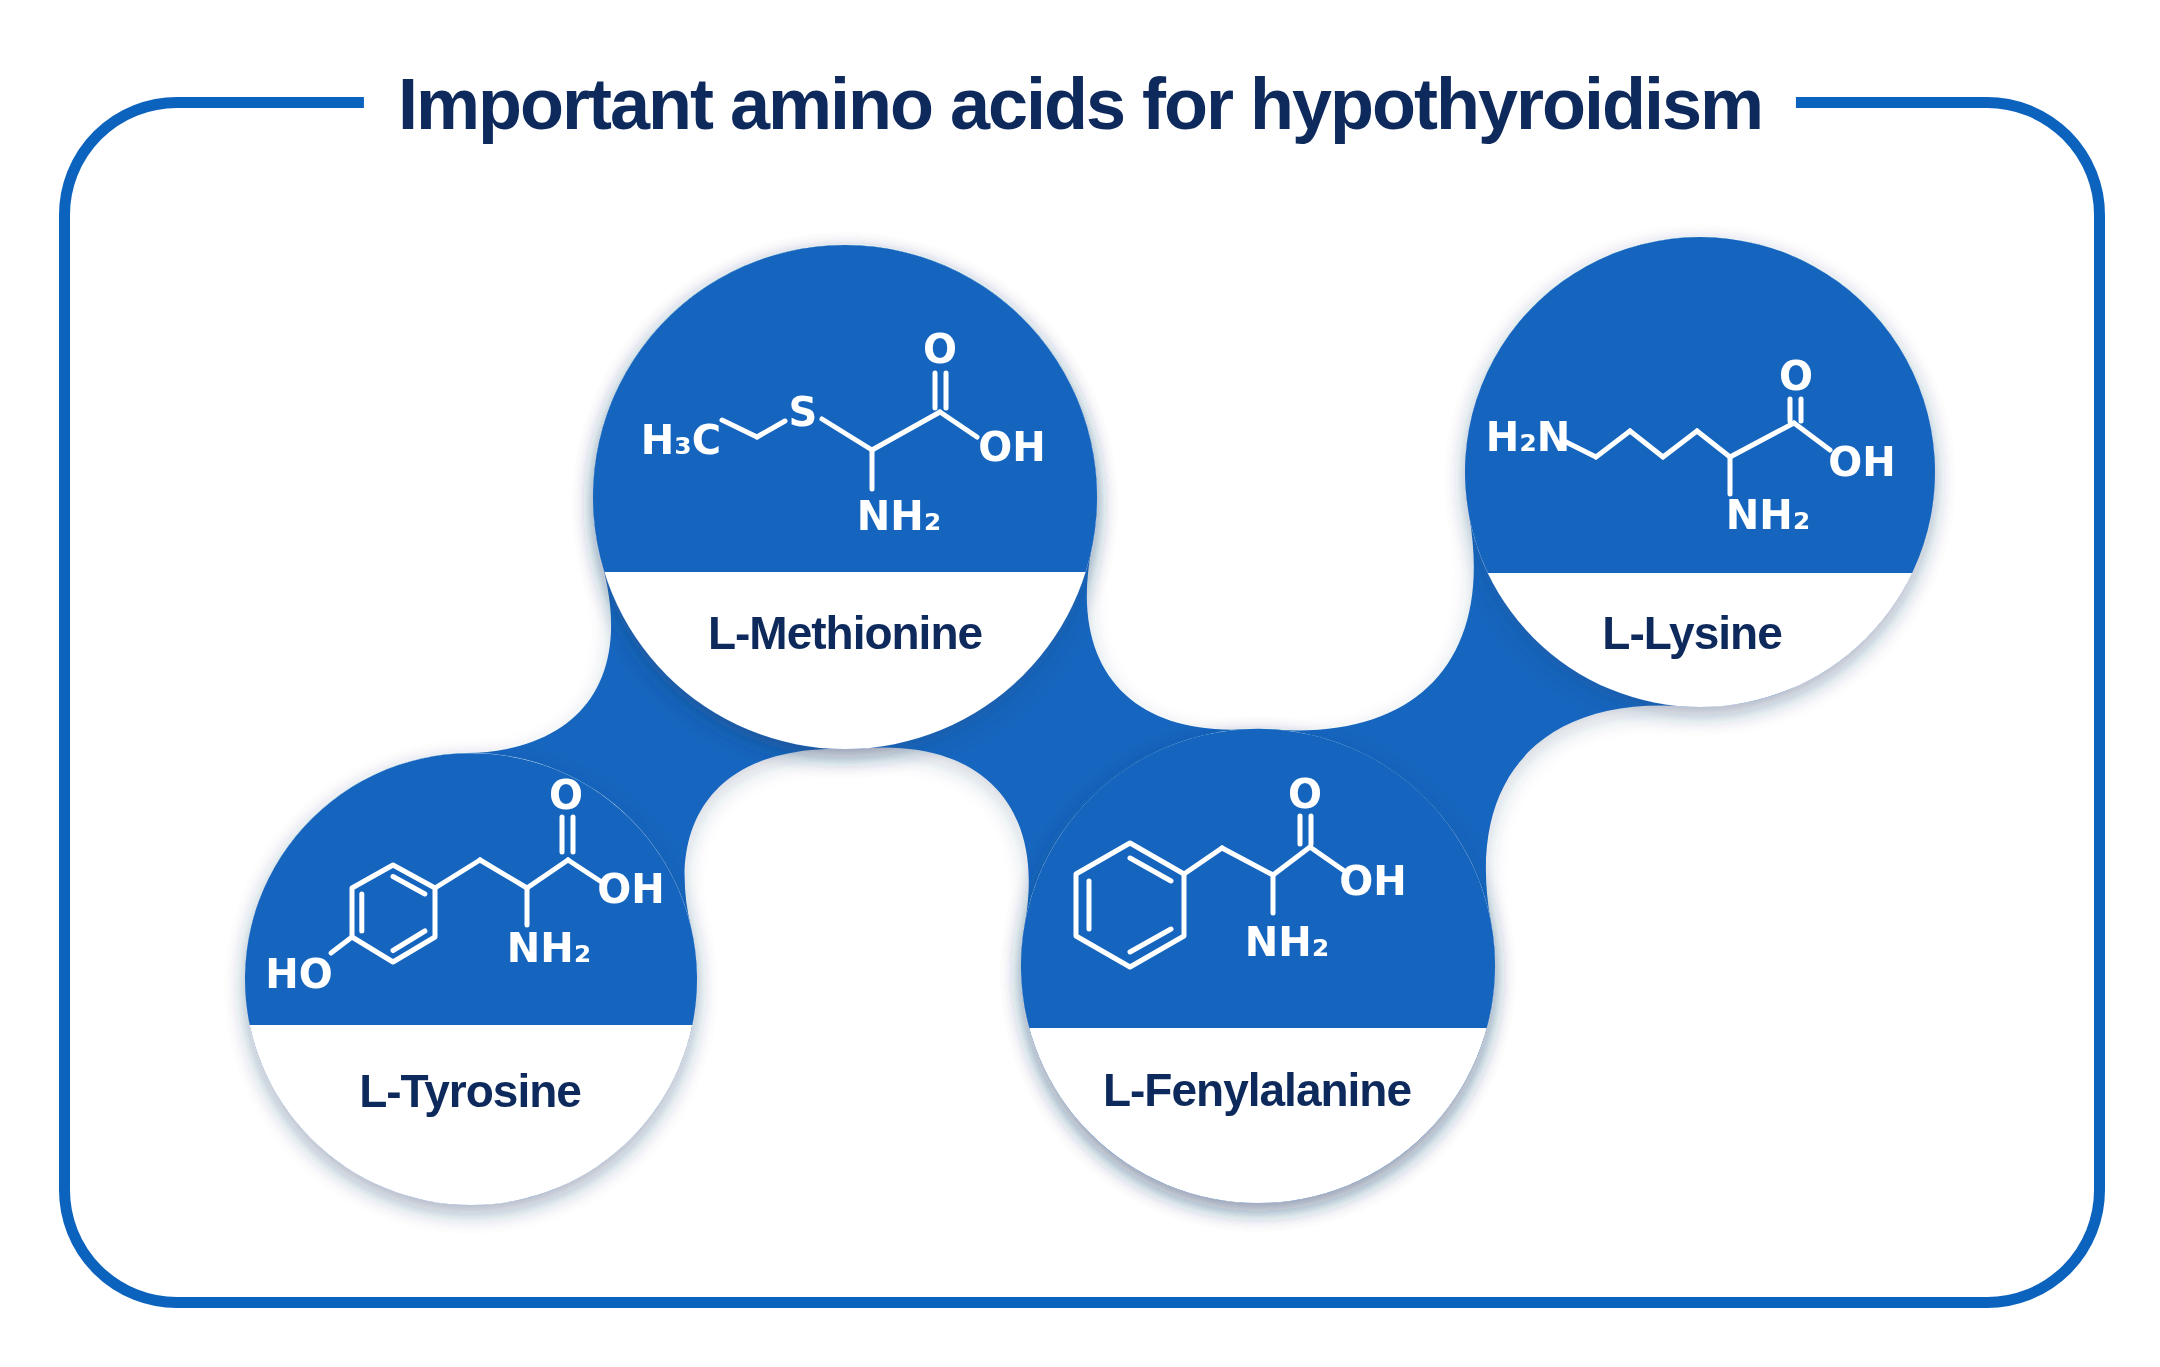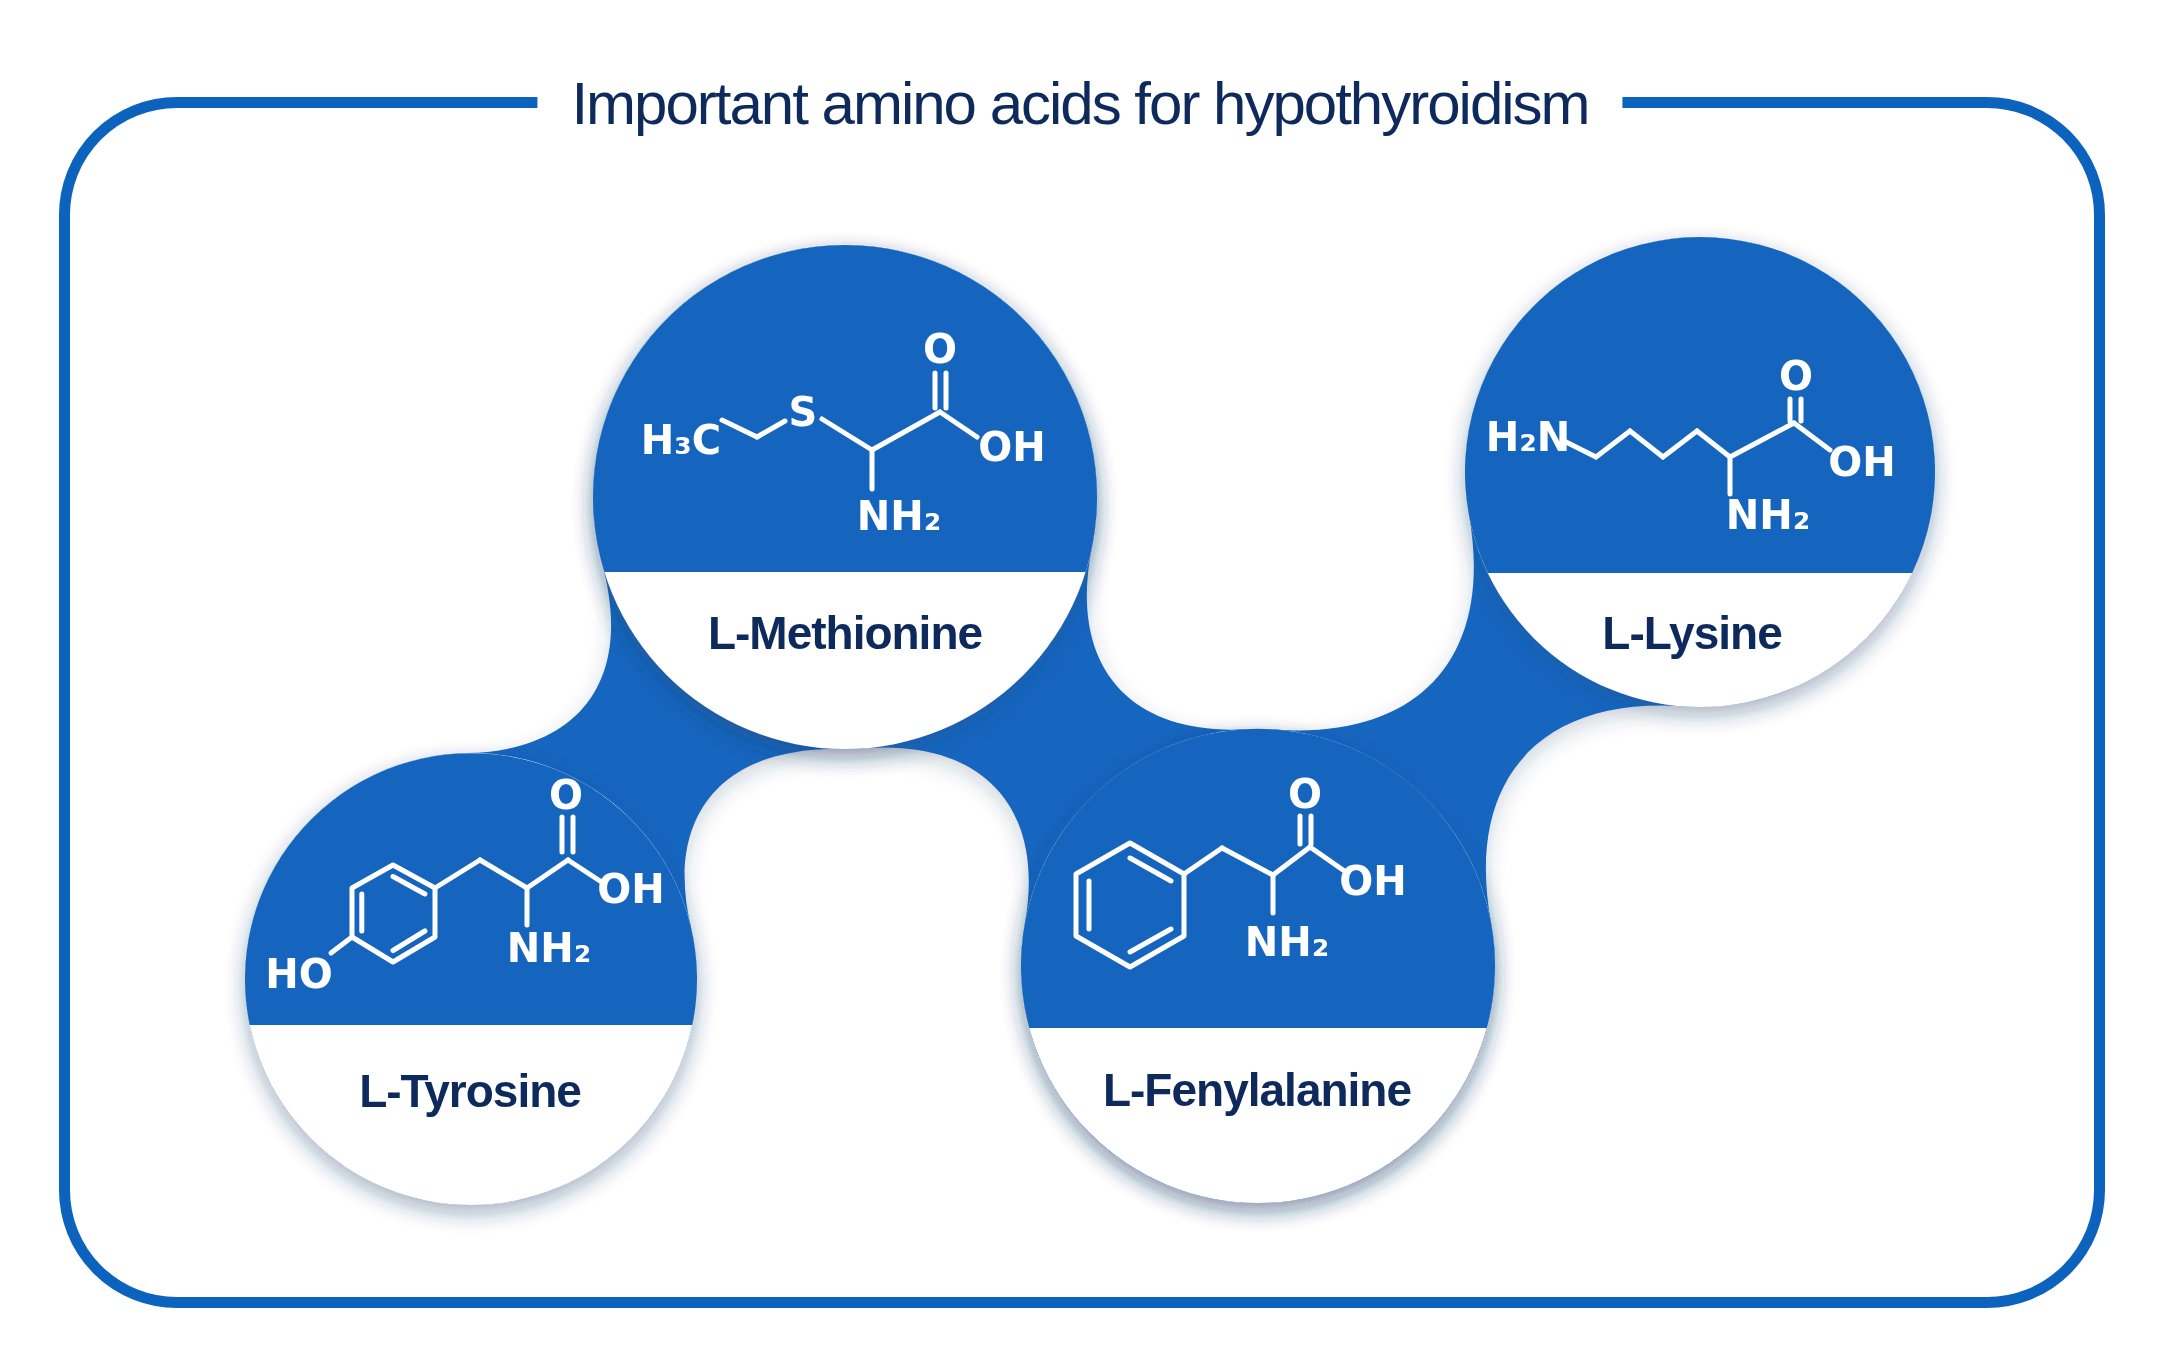--- a/index.html
+++ b/index.html
@@ -25,23 +25,23 @@
     border-radius:118px;
     z-index:1;
   }
   .title{
     position:absolute;
     top:52px;
     left:50%;
     transform:translateX(-50%);
     background:var(--white);
     padding:0 34px;
-    font-size:60px;
+    font-size:72px;
     line-height:104px;
-    font-weight:normal;
+    font-weight:bold;
     letter-spacing:-2px;
     color:var(--navy);
     white-space:nowrap;
     z-index:2;
   }
   svg.canvas{
     position:absolute;
     left:0;top:0;
     z-index:3;
   }

